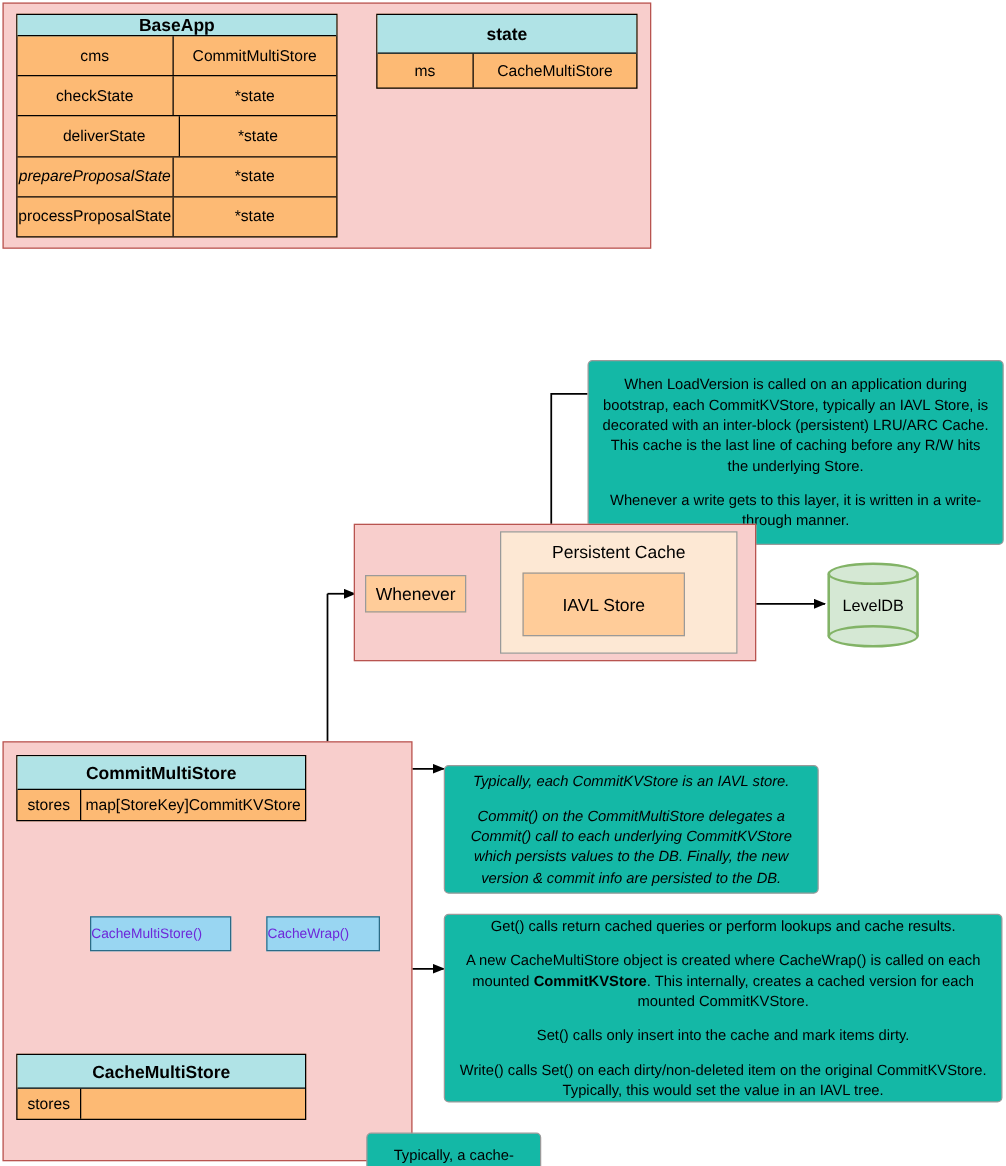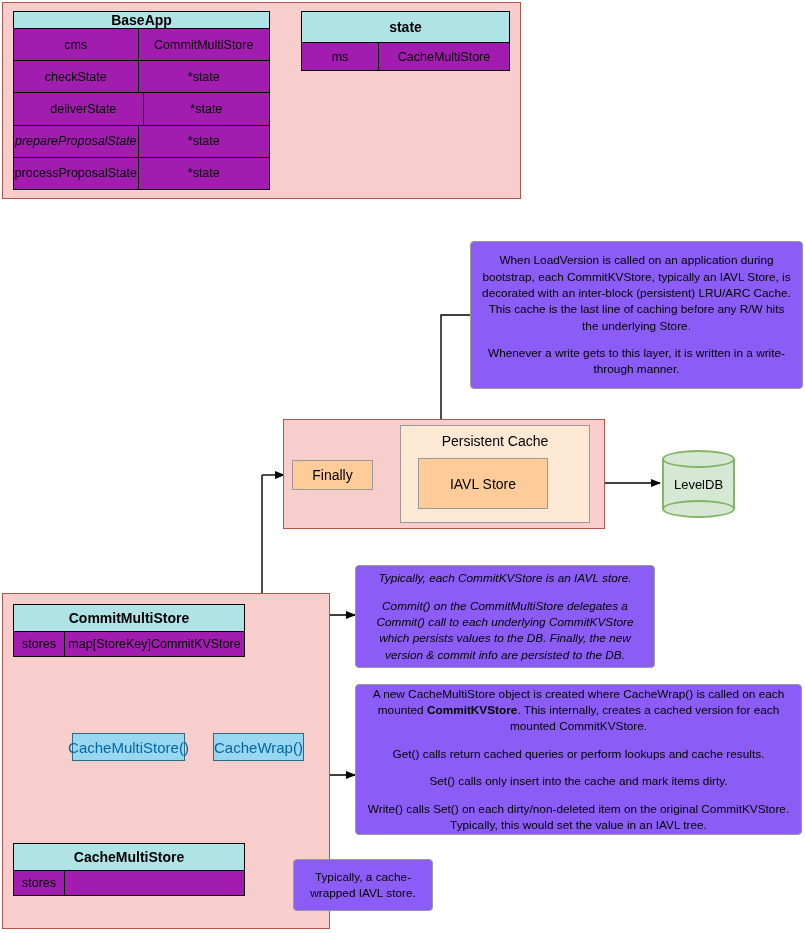--- a/index.html
+++ b/index.html
@@ -13,21 +13,21 @@
   .abs{position:absolute;box-sizing:border-box;}
 
   
   .group{
     background:#f8cecc;
     border:1px solid #b85450;
   }
 
   
   .ctable{
-    background:#a21caf;
+    background:#fdba74;
     border:1px solid #000000;
     display:flex;flex-direction:column;
   }
   .ctable .thead{
     background:#b0e3e6;
     border-bottom:1px solid #000000;
     display:flex;align-items:center;justify-content:center;
     font-weight:bold;
     font-size:14px;
     color:#000;
@@ -58,35 +58,36 @@
     border:1px solid #9a9a9a;
     display:flex;align-items:flex-start;justify-content:center;
     font-size:14px;color:#000;
     padding-top:7px;
   }
 
   
   .bbox{
     background:#99d6f2;
     border:1px solid #2b6b86;
-    display:flex;align-items:center;justify-content:center;
-    font-size:15px;color:#0369a1;
+    display:flex;align-items:center;
+    font-size:11px;color:#6d28d9;
   }
 
   
   .note{
-    background:#8b5cf6;
+    background:#14b8a6;
     border:1px solid #9a9a9a;
     border-radius:4px;
     display:flex;align-items:center;justify-content:center;
     text-align:center;
     font-size:11.8px;
     line-height:1.38;
     color:#000;
     padding:8px 10px;
+    margin-top:47px;
   }
   .note p{margin:0;}
   .note p + p{margin-top:0.95em;}
   .note .bold{font-weight:bold;}
 
   
   .cyl{position:absolute;}
   .cyl .body{
     position:absolute;left:0;right:0;top:9px;bottom:9px;
     background:#d5e8d4;border-left:2px solid #82b366;border-right:2px solid #82b366;
@@ -185,21 +186,21 @@
   <div class="abs note" style="left:470px;top:241px;width:333px;height:148px;">
     <div>
       <p>When LoadVersion is called on an application during bootstrap, each CommitKVStore, typically an IAVL Store, is decorated with an inter-block (persistent) LRU/ARC Cache. This cache is the last line of caching before any R/W hits the underlying Store.</p>
       <p>Whenever a write gets to this layer, it is written in a write-through manner.</p>
     </div>
   </div>
 
   <div class="abs group" style="left:283px;top:419px;width:322px;height:110px;"></div>
 
   <div class="abs obox" style="left:292px;top:460px;width:81px;height:30px;">
-    <span>Finally</span>
+    <span>Whenever</span>
   </div>
 
   <div class="abs ocontainer" style="left:400px;top:425px;width:190px;height:98px;">
     <span>Persistent Cache</span>
   </div>
 
   <div class="abs obox" style="left:418px;top:458px;width:130px;height:51px;">
     <span>IAVL Store</span>
   </div>
 
@@ -212,22 +213,22 @@
 
   <div class="abs note" style="left:355px;top:565px;width:300px;height:103px;font-style:italic;">
     <div>
       <p>Typically, each CommitKVStore is an IAVL store.</p>
       <p>Commit() on the CommitMultiStore delegates a Commit() call to each underlying CommitKVStore which persists values to the DB. Finally, the new version &amp; commit info are persisted to the DB.</p>
     </div>
   </div>
 
   <div class="abs note" style="left:355px;top:684px;width:447px;height:151px;">
     <div>
+      <p>Get() calls return cached queries or perform lookups and cache results.</p>
       <p>A new CacheMultiStore object is created where CacheWrap() is called on each mounted <span class="bold">CommitKVStore</span>. This internally, creates a cached version for each mounted CommitKVStore.</p>
-      <p>Get() calls return cached queries or perform lookups and cache results.</p>
       <p>Set() calls only insert into the cache and mark items dirty.</p>
       <p>Write() calls Set() on each dirty/non-deleted item on the original CommitKVStore. Typically, this would set the value in an IAVL tree.</p>
     </div>
   </div>
 
   <div class="abs group" style="left:2px;top:593px;width:328px;height:336px;"></div>
 
   <div class="abs ctable" style="left:13px;top:604px;width:232px;height:53px;">
     <div class="thead" style="height:26px;">CommitMultiStore</div>
     <div class="trow">

